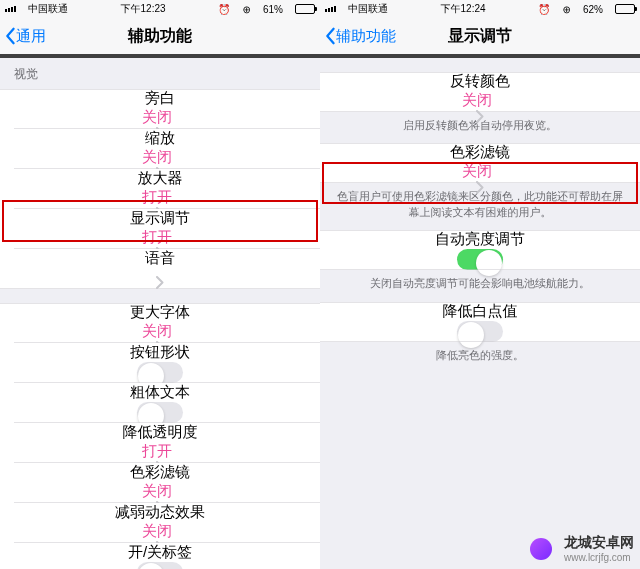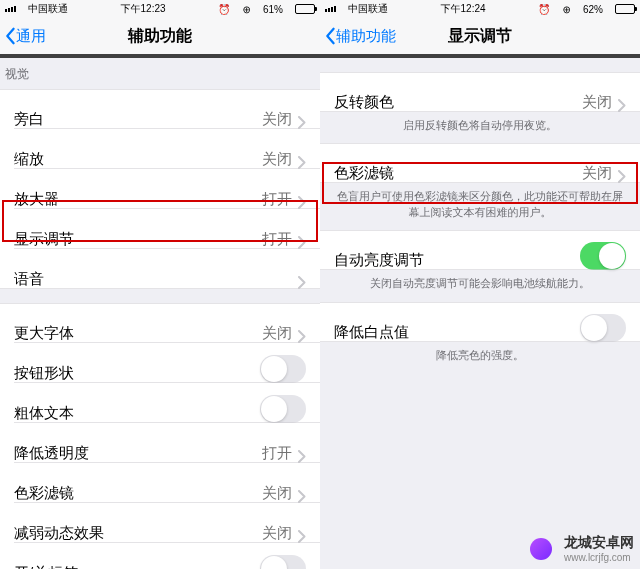--- a/index.html
+++ b/index.html
@@ -14,29 +14,29 @@
 .signal span:nth-child(1){height:3px} .signal span:nth-child(2){height:4px} .signal span:nth-child(3){height:5px} .signal span:nth-child(4){height:6px}
 .battery { width: 20px; height: 10px; border: 1px solid #000; border-radius: 2px; position: relative; display: inline-block; }
 .battery::after { content:''; position:absolute; right:-3px; top:2px; width:2px; height:4px; background:#000; border-radius:0 1px 1px 0; }
 .battery-fill { height:100%; background:#4cd964; border-radius:1px; }
 
 .nav { height: 40px; background: #f7f7f8; border-bottom: 4px solid #404040; display: flex; align-items: center; position: relative; }
 .back { display: flex; align-items: center; color: #007aff; font-size: 15px; padding-left: 4px; cursor: pointer; }
 .back svg { width: 12px; height: 18px; }
 .nav-title { position: absolute; left: 0; right: 0; text-align: center; font-size: 16px; font-weight: 600; pointer-events: none; }
 
-.section-header { font-size: 12px; color: #6d6d72; padding: 8px 5px 6px; }
+.section-header { font-size: 12px; color: #6d6d72; padding: 8px 14px 6px; }
 .footer-text { font-size: 11px; color: #6d6d72; padding: 6px 14px 10px; line-height: 1.4; text-align: center; }
 
-.row { height: 40px; background: #fff; display: flex; align-items: flex-end; padding: 0 14px; position: relative; cursor: pointer; }
+.row { height: 40px; background: #fff; display: flex; align-items: center; padding: 0 14px; position: relative; cursor: pointer; flex-direction: column; }
 .row::after { content:''; position:absolute; left:14px; right:0; bottom:0; height:1px; background:#c8c7cc; transform: scaleY(0.5); }
 .row.first::before { content:''; position:absolute; left:0; right:0; top:0; height:1px; background:#c8c7cc; transform: scaleY(0.5); }
 .row.last::after { left: 0; }
 .row-label { flex: 1; font-size: 15px; color: #000; }
-.row-value { font-size: 15px; color: #737373; margin-right: 6px; }
+.row-value { font-size: 15px; color: #ec4899; margin-right: 6px; }
 .chevron { color: #c7c7cc; }
 .chevron svg { width: 8px; height: 13px; display: block; }
 
 .toggle { width: 46px; height: 28px; border-radius: 14px; position: relative; }
 .toggle.on { background: #4cd964; }
 .toggle.off { background: #e5e5ea; }
 .toggle::after { content:''; position:absolute; width:26px; height:26px; background:#fff; border-radius:50%; top:1px; box-shadow:0 1px 3px rgba(0,0,0,0.2); }
 .toggle.on::after { right: 1px; }
 .toggle.off::after { left: 1px; }
 

